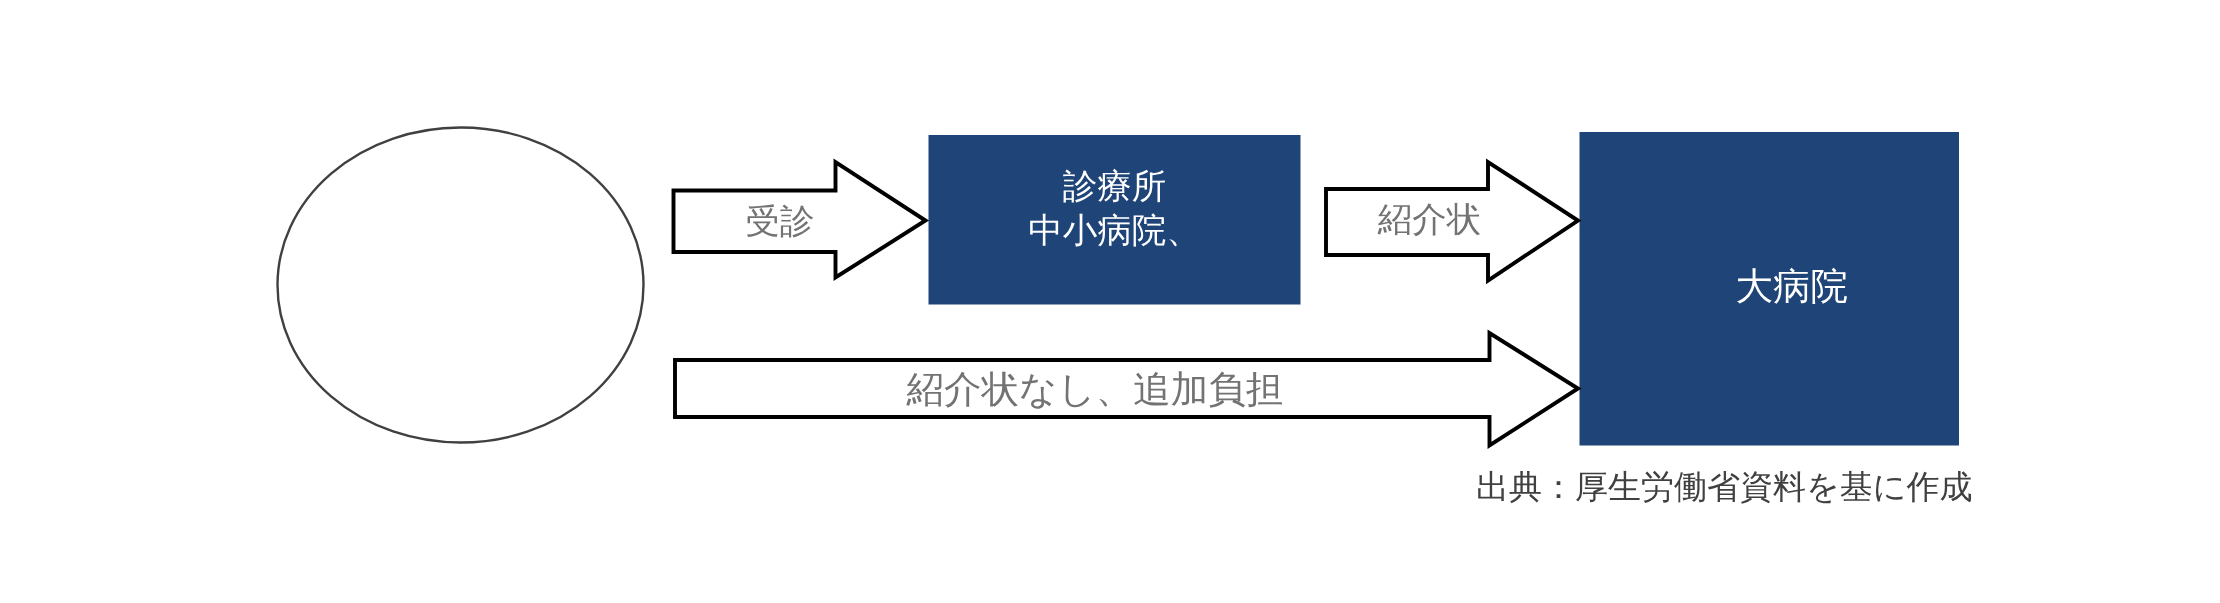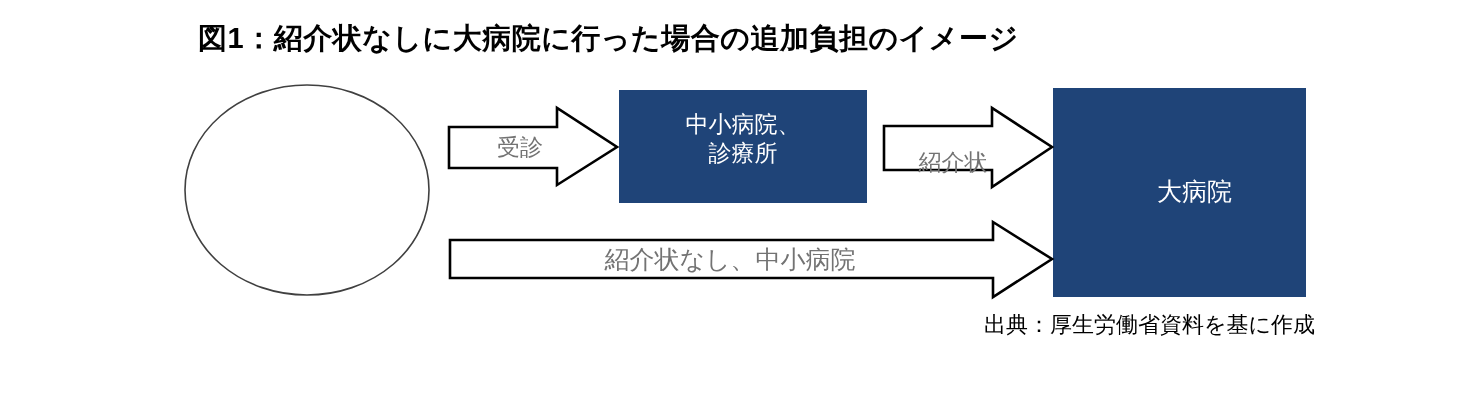--- a/index.html
+++ b/index.html
@@ -80,76 +80,74 @@
     left: 455px;
     top: 132px;
     width: 130px;
     font-size: 23px;
   }
   .label-referral {
     left: 888px;
     top: 131px;
     width: 130px;
     font-size: 23px;
-    margin-top: 16px;
   }
   .label-no-referral {
     left: 450px;
     top: 243px;
     width: 560px;
     font-size: 25px;
   }
 
   
   .footer-note {
     position: absolute;
     right: 165px;
     top: 310px;
     text-align: right;
     font-size: 22px;
     line-height: 1.33;
     white-space: nowrap;
-    color: #000000;
+    color: #404040;
   }
   .footer-note div { display: block; }
 </style>
 </head>
 <body>
 
 <div id="canvas">
 
-  <div class="figure-title">図1：紹介状なしに大病院に行った場合の追加負担のイメージ</div>
 
   <svg id="diagram" viewBox="0 0 1480 402">
 
     <ellipse cx="307" cy="190" rx="122" ry="105" fill="#ffffff" stroke="#404040" stroke-width="1.6"></ellipse>
 
     <rect x="619" y="90" width="248" height="113" fill="#1F4478"></rect>
 
     <rect x="1053" y="88" width="253" height="209" fill="#1F4478"></rect>
 
     <polygon points="449,127 557,127 557,108 617,147 557,185 557,168 449,168" fill="#ffffff" stroke="#000000" stroke-width="2.6" stroke-linejoin="miter"></polygon>
 
     <polygon points="884,126 992,126 992,108 1052,147 992,187 992,170 884,170" fill="#ffffff" stroke="#000000" stroke-width="2.6" stroke-linejoin="miter"></polygon>
 
     <polygon points="450,240 993,240 993,222 1052,259 993,297 993,278 450,278" fill="#ffffff" stroke="#000000" stroke-width="2.6" stroke-linejoin="miter"></polygon>
 
   </svg>
 
 
   <div class="node-label label-clinic">
+    <div>診療所</div>
     <div>中小病院、</div>
-    <div>診療所</div>
   </div>
 
   <div class="node-label label-big-hospital">大病院</div>
 
   <div class="arrow-label label-consult">受診</div>
 
   <div class="arrow-label label-referral">紹介状</div>
 
-  <div class="arrow-label label-no-referral">紹介状なし、中小病院</div>
+  <div class="arrow-label label-no-referral">紹介状なし、追加負担</div>
 
   <div class="footer-note">
     <div>出典：厚生労働省資料を基に作成</div>
   </div>
 
 </div>
 
 </body></html>

